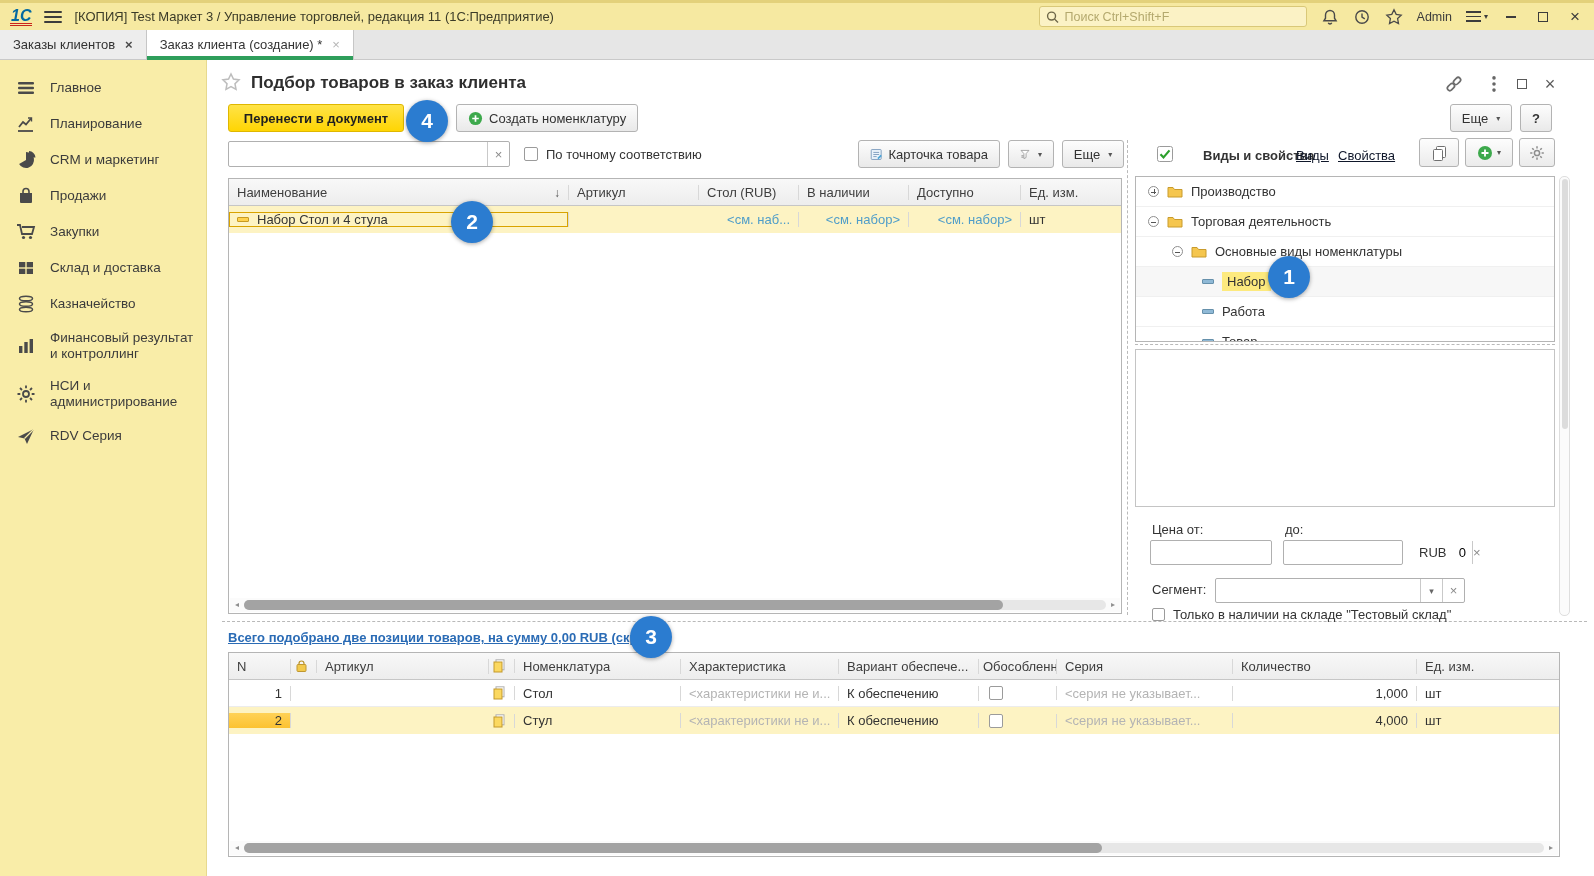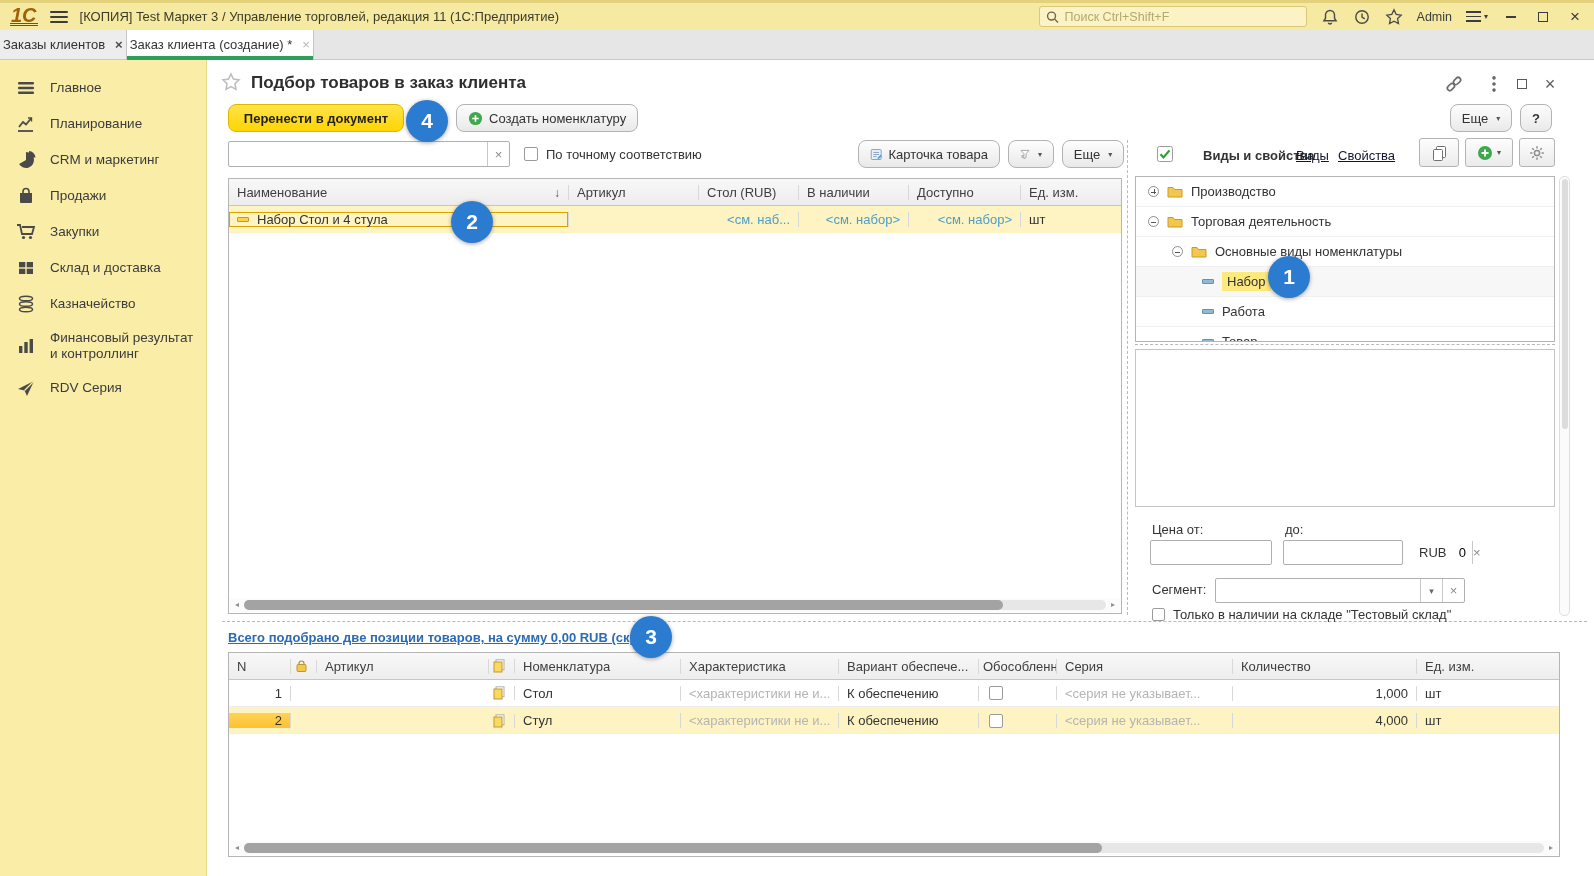--- a/index.html
+++ b/index.html
@@ -2,61 +2,61 @@
 <html><head>
 <meta charset="utf-8">
 <style>
   *{margin:0;padding:0;box-sizing:border-box}
   html,body{width:1594px;height:876px;overflow:hidden}
   body{position:relative;font-family:"Liberation Sans",sans-serif;font-size:13px;color:#333;background:#fff}
 
   
   .topbar{position:absolute;left:0;top:0;width:1594px;height:30px;background:#f6e9a1;
     border-top:3px solid #e3d17b;display:flex;align-items:center;padding:0 10px;gap:12px}
-  .logo1c{font-size:20px;font-weight:800;font-style:italic;color:#a16207;border-bottom:3px double #c9251c;line-height:15px;padding:0 1px}
+  .logo1c{font-size:16px;font-weight:800;font-style:italic;color:#0369a1;border-bottom:3px double #c9251c;line-height:15px;padding:0 1px}
   .hamb{display:inline-flex;flex-direction:column;gap:3px;width:18px}
   .hamb i{height:2px;background:#3c3c3c;border-radius:1px}
   .tb-title{font-size:13px;color:#3b3b28;white-space:nowrap;flex:0 1 auto}
   .tb-right{margin-left:auto;display:flex;align-items:center;gap:14px}
   .tb-search{width:268px;height:21px;background:#fbf2c5;border:1px solid #d9c878;border-radius:3px;
     display:flex;align-items:center;padding:0 6px;gap:6px}
   .tb-search input{border:none;outline:none;background:transparent;font-size:12.5px;color:#0c4a6e;width:100%;font-family:"Liberation Sans",sans-serif}
   .tb-search input::placeholder{color:#b4a96e}
   .winbtn{color:#3c3c3c;font-size:15px;line-height:1;display:inline-flex;align-items:center;justify-content:center;width:18px;height:18px}
   .min-bar{width:10px;height:2px;background:#3c3c3c;display:inline-block}
   .max-box{width:10px;height:10px;border:1.6px solid #3c3c3c;display:inline-block}
   .tb-user{font-size:12.5px;color:#3c3c3c}
   .menucaret{display:inline-flex;align-items:center;gap:3px}
   .menucaret .bars{display:inline-flex;flex-direction:column;gap:3px;width:15px}
   .menucaret .bars i{height:1.8px;background:#3c3c3c}
   .menucaret:after{content:"▾";font-size:8px;color:#3c3c3c}
 
   
   .tabbar{position:absolute;left:0;top:30px;width:1594px;height:30px;background:#e6e6e6;display:flex;border-bottom:1px solid #c9c9c9}
-  .tab{display:flex;align-items:center;gap:10px;padding:0 3px;font-size:13px;color:#333;background:#ededed;border-right:1px solid #c6c6c6;position:relative}
+  .tab{display:flex;align-items:center;gap:10px;padding:0 13px;font-size:13px;color:#333;background:#ededed;border-right:1px solid #c6c6c6;position:relative}
   .tab .x{font-size:13px;font-weight:bold;color:#4a4a4a;line-height:1}
   .tab.active{background:#fff;border-right:1px solid #c6c6c6}
   .tab.active:after{content:"";position:absolute;left:0;right:0;bottom:-1px;height:4px;background:#2e9e5b}
   .tab.active .x{color:#b5b5b5;font-weight:normal}
 
   
   .sidebar{position:absolute;left:0;top:60px;width:207px;height:816px;background:#f9eda8;border-right:1px solid #e7d98e;padding-top:10px}
   .side-item{display:flex;align-items:center;gap:14px;padding:8px 8px 8px 16px;color:#3c3c3c;font-size:13.5px;line-height:16px;cursor:default}
   .side-item svg{flex:0 0 20px}
   .side-item span{max-width:150px}
 
   
   .dlg{position:absolute;left:207px;top:60px;width:1387px;height:816px;background:#fff}
   .abs{position:absolute}
 
   .dlg-title{left:44px;top:13px;font-size:17px;font-weight:600;color:#2e2e2e}
   .hdr-ico{top:14px;width:20px;height:20px;display:flex;align-items:center;justify-content:center;color:#666}
 
   .btn{display:inline-flex;align-items:center;justify-content:center;gap:6px;height:28px;padding:0 11px;
-    background:linear-gradient(#fdfdfd,#e9e9e9);border:1px solid #b3b3b3;border-radius:8px;font-size:13px;color:#333;white-space:nowrap}
+    background:linear-gradient(#fdfdfd,#e9e9e9);border:1px solid #b3b3b3;border-radius:3px;font-size:13px;color:#333;white-space:nowrap}
   .btn.caret:after{content:"▾";font-size:8px;color:#555;margin-left:2px}
   .btn-yellow{background:linear-gradient(#ffe348,#ffd503);border:1px solid #dfb700;font-weight:bold;color:#1f1f1f}
   .sqbtn{display:inline-flex;align-items:center;justify-content:center;height:29px;background:linear-gradient(#fdfdfd,#ebebeb);border:1px solid #b3b3b3;border-radius:3px}
 
   .inputbox{display:flex;height:26px;border:1px solid #b0b0b0;border-radius:2px;background:#fff}
   .inputbox input{flex:1;border:none;outline:none;padding:0 6px;font-size:13px;font-family:"Liberation Sans",sans-serif;background:transparent}
   .clearbox{width:22px;border-left:1px solid #c9c9c9;display:flex;align-items:center;justify-content:center;color:#8a8a8a;font-size:13px}
   .clearbox:before{content:"×"}
   .caretbox{width:22px;border-left:1px solid #c9c9c9;display:flex;align-items:center;justify-content:center;color:#666}
   .caretbox:before{content:"▾";font-size:9px}
@@ -226,20 +226,27 @@
   </div>
   <div class="side-item">
     <svg width="20" height="20" viewBox="0 0 20 20" fill="#4a4a4a">
         <rect x="3" y="10" width="3.4" height="7"></rect>
         <rect x="8.3" y="6" width="3.4" height="11"></rect>
         <rect x="13.6" y="3" width="3.4" height="14"></rect>
       </svg>
     <span>Финансовый результат и контроллинг</span>
   </div>
   <div class="side-item">
+    <svg width="20" height="20" viewBox="0 0 20 20" fill="none" stroke="#4a4a4a" stroke-width="1.8">
+        <circle cx="10" cy="10" r="3"></circle>
+        <path d="M10 1.5v2.8M10 15.7v2.8M1.5 10h2.8M15.7 10h2.8M4 4l2 2M14 14l2 2M4 16l2-2M14 6l2-2"></path>
+      </svg>
+    <span>НСИ и администрирование</span>
+  </div>
+  <div class="side-item">
     <svg width="20" height="20" viewBox="0 0 20 20" fill="#4a4a4a">
         <path d="M2 11 18 3l-7 15-2.5-5.5Z"></path>
         <path d="M8.5 12.5 18 3" stroke="#f9eda8" stroke-width="1.2"></path>
       </svg>
     <span>RDV Серия</span>
   </div>
 </div>
 
 <div class="dlg">
 

